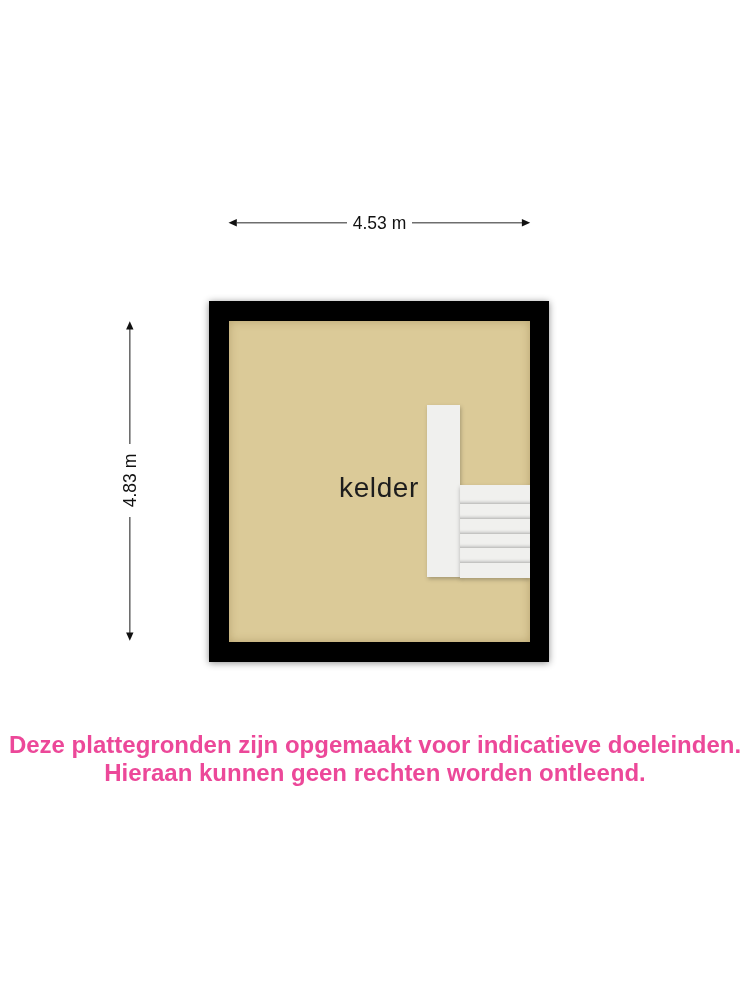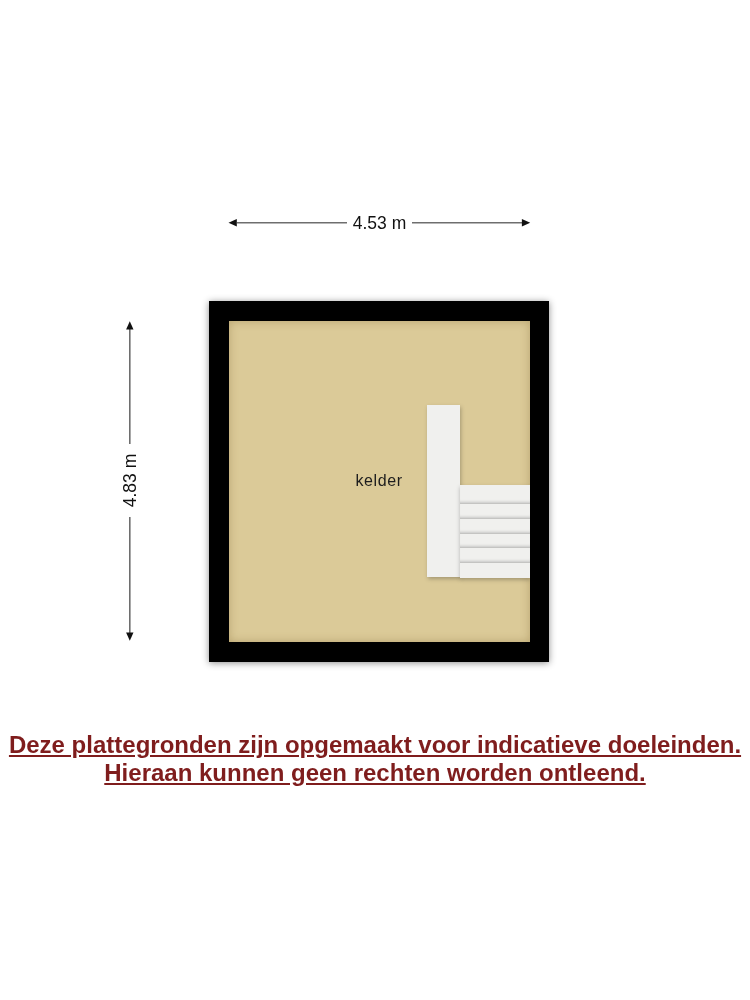--- a/index.html
+++ b/index.html
@@ -25,29 +25,29 @@
     <polygon points="129.8,321.3 126.1,329.6 133.5,329.6" fill="#111"></polygon>
     <polygon points="129.8,640.7 126.1,632.4 133.5,632.4" fill="#111"></polygon>
     <text x="0" y="0" font-size="17.5" fill="#111" text-anchor="middle" transform="translate(136,480.5) rotate(-90)">4.83 m</text>
   </g>
 </svg>
 
 <div class="abs" style="left:209px;top:301px;width:340px;height:361px;background:#000;box-shadow:0 1px 7px rgba(0,0,0,0.45);"></div>
 
 <div class="abs" style="left:228.5px;top:320.5px;width:301px;height:321px;background:#dbca98;box-shadow:inset 0 0 10px rgba(120,95,40,0.35);"></div>
 
-<div class="abs" style="left:228.5px;top:472px;width:301px;text-align:center;font-size:16px;letter-spacing:0.6px;color:#1d1d1d;">kelder</div>
+<div class="abs" style="left:228.5px;top:472px;width:301px;text-align:center;font-size:28px;letter-spacing:0.6px;color:#1d1d1d;">kelder</div>
 
 <div class="abs" style="left:427px;top:405px;width:32.5px;height:172px;background:#f0f0ee;box-shadow:1px 2px 4px rgba(0,0,0,0.25);"></div>
 
 <div class="abs" style="left:459.5px;top:485px;width:70px;height:93px;background:#f0f0ee;box-shadow:0 2px 4px rgba(0,0,0,0.25);">
   <div style="height:18px;border-bottom:1.5px solid #c4c4c2;box-shadow:0 -3px 3px -2px rgba(0,0,0,0.18) inset;"></div>
   <div style="height:14px;border-bottom:1.5px solid #c4c4c2;box-shadow:0 -3px 3px -2px rgba(0,0,0,0.18) inset;"></div>
   <div style="height:14px;border-bottom:1.5px solid #c4c4c2;box-shadow:0 -3px 3px -2px rgba(0,0,0,0.18) inset;"></div>
   <div style="height:13px;border-bottom:1.5px solid #c4c4c2;box-shadow:0 -3px 3px -2px rgba(0,0,0,0.18) inset;"></div>
   <div style="height:14px;border-bottom:1.5px solid #c4c4c2;box-shadow:0 -3px 3px -2px rgba(0,0,0,0.18) inset;"></div>
   <div style="height:15px;"></div>
 </div>
 
-<div class="abs" style="left:0;top:731px;width:750px;text-align:center;font-weight:bold;font-size:24px;line-height:28px;color:#7f1d1d;text-decoration:underline;">
+<div class="abs" style="left:0;top:731px;width:750px;text-align:center;font-weight:bold;font-size:24px;line-height:28px;color:#ec4899;">
 Deze plattegronden zijn opgemaakt voor indicatieve doeleinden.<br>
 Hieraan kunnen geen rechten worden ontleend.
 </div>
 
 </body></html>

